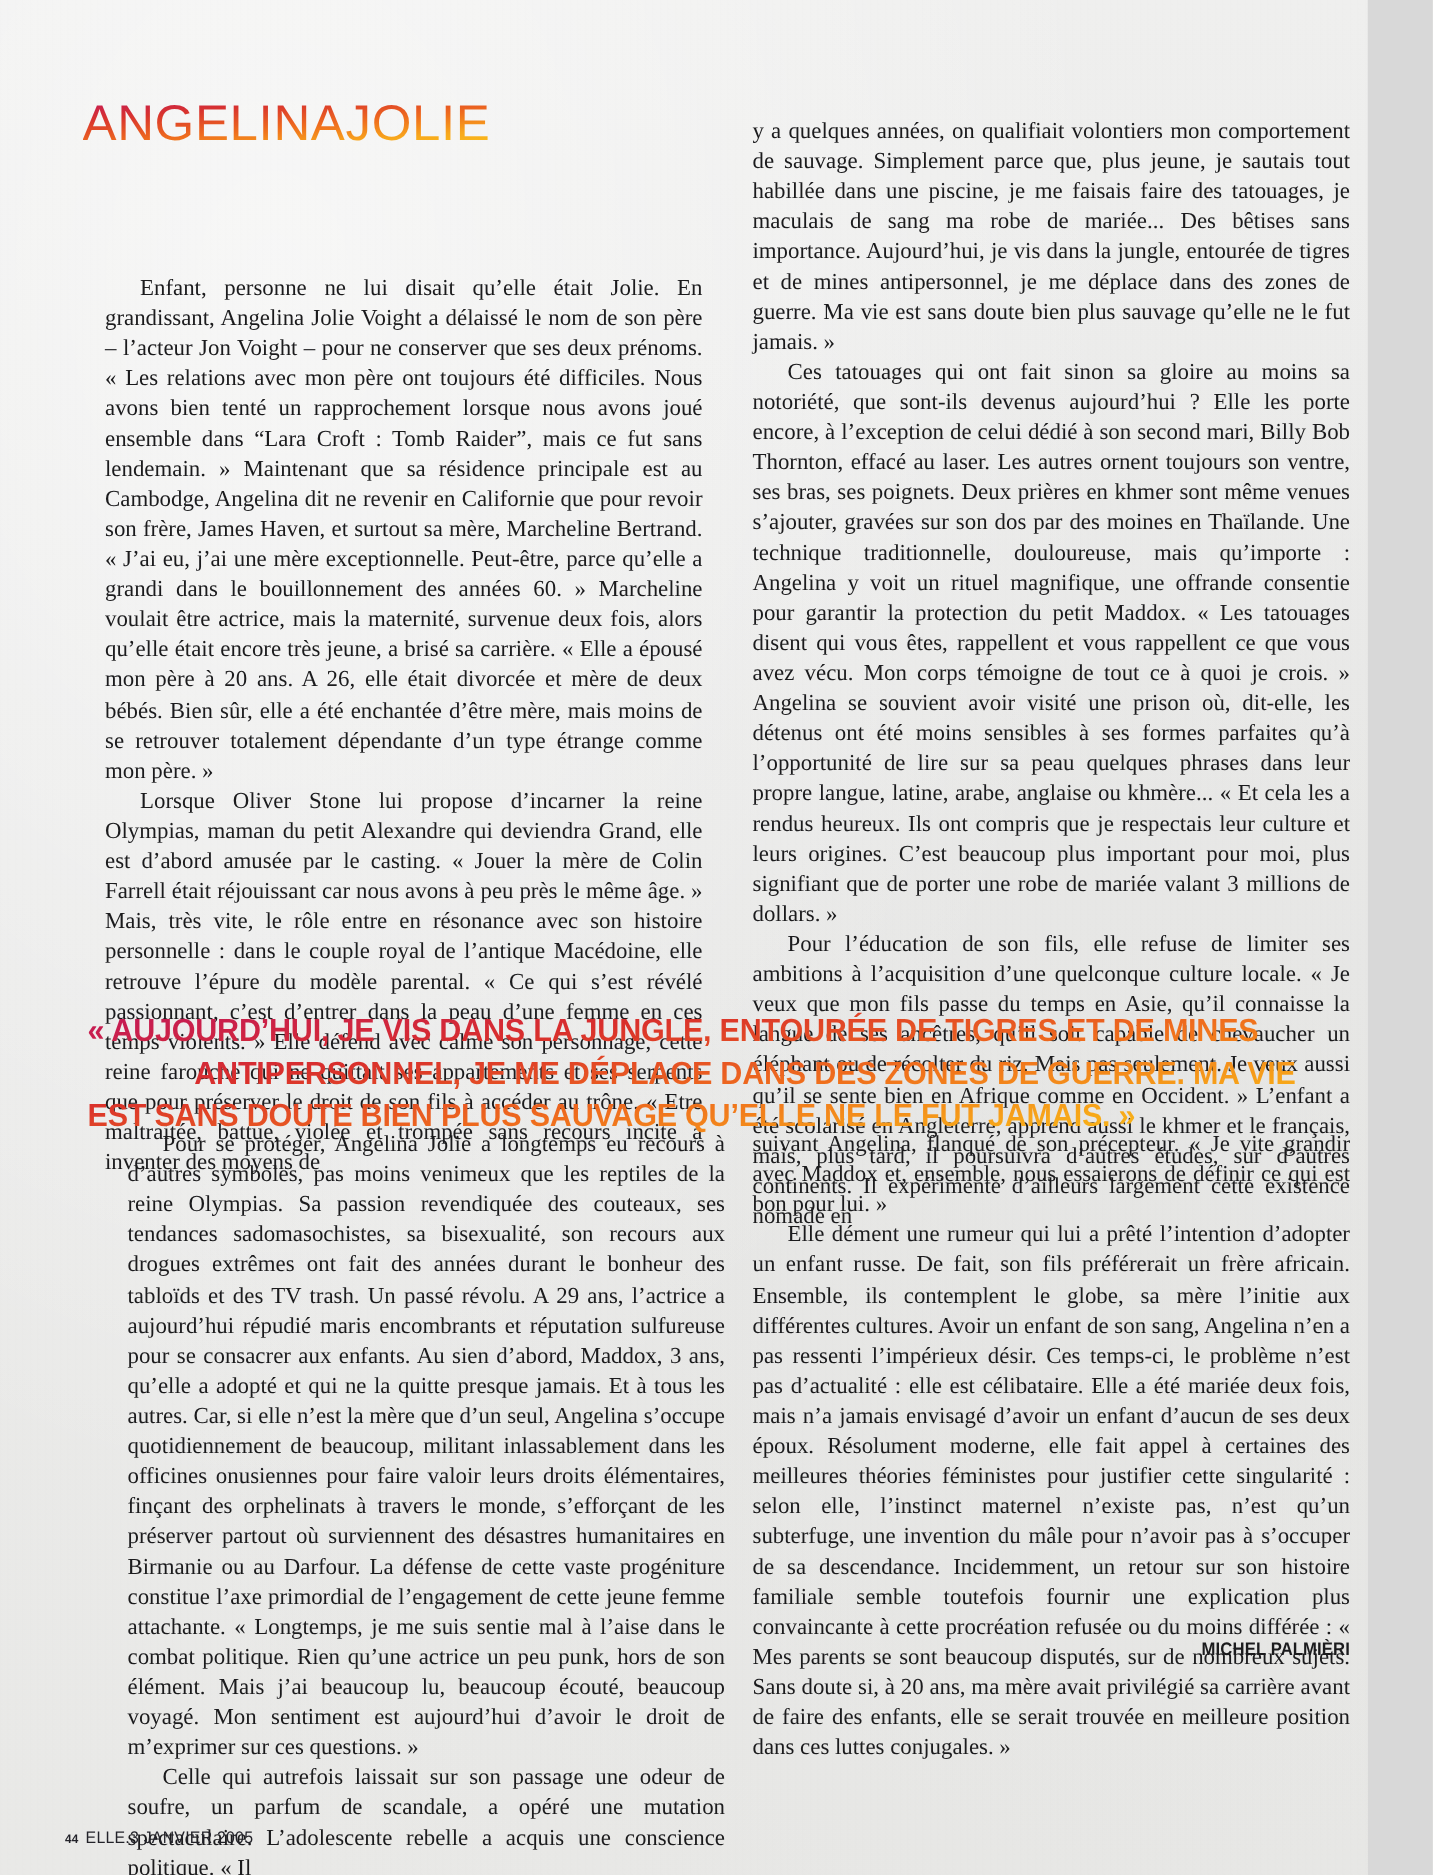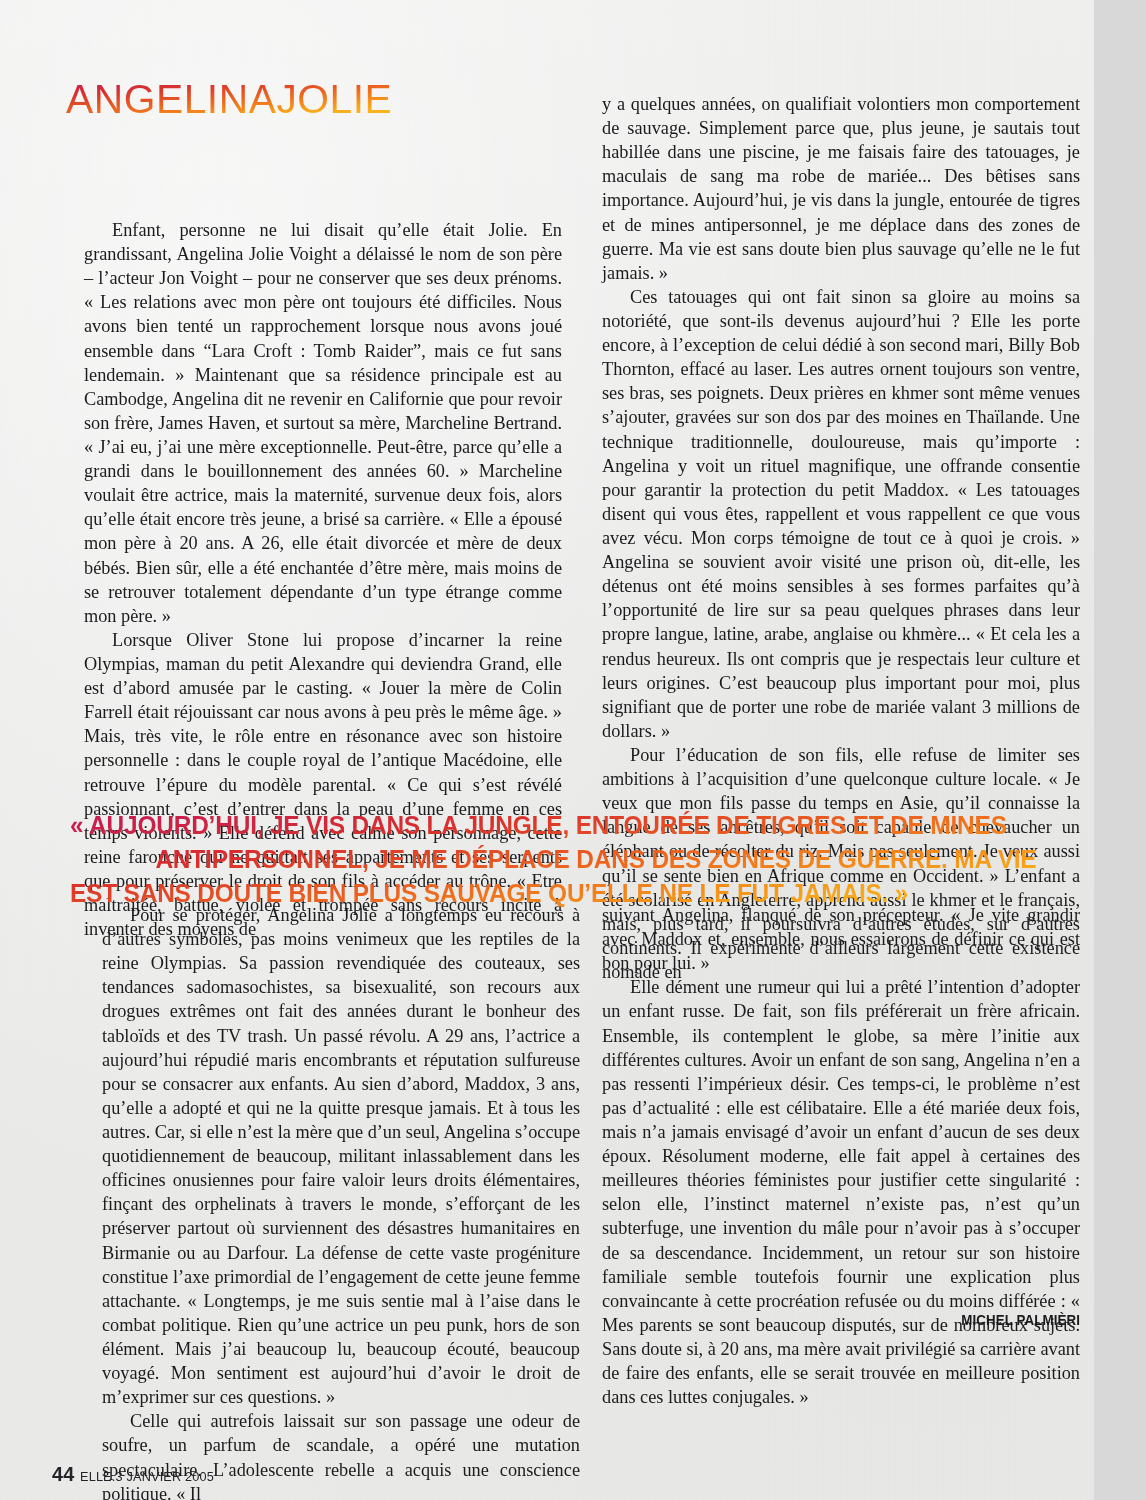--- a/index.html
+++ b/index.html
@@ -128,21 +128,21 @@
     font-family: "Liberation Sans", sans-serif;
     font-size: 13.5px;
     color: #23232a;
     white-space: nowrap;
     letter-spacing: 0.2px;
     transform: scaleX(0.94);
     transform-origin: left top;
   }
   .footer .folio {
     font-weight: bold;
-    font-size: 21px;
+    font-size: 10px;
     margin-right: 6px;
   }
 
   
   .photo-credit {
     position: absolute;
     left: 1092px;
     top: 1296px;
     font-family: "Liberation Sans", sans-serif;
     font-size: 13px;

